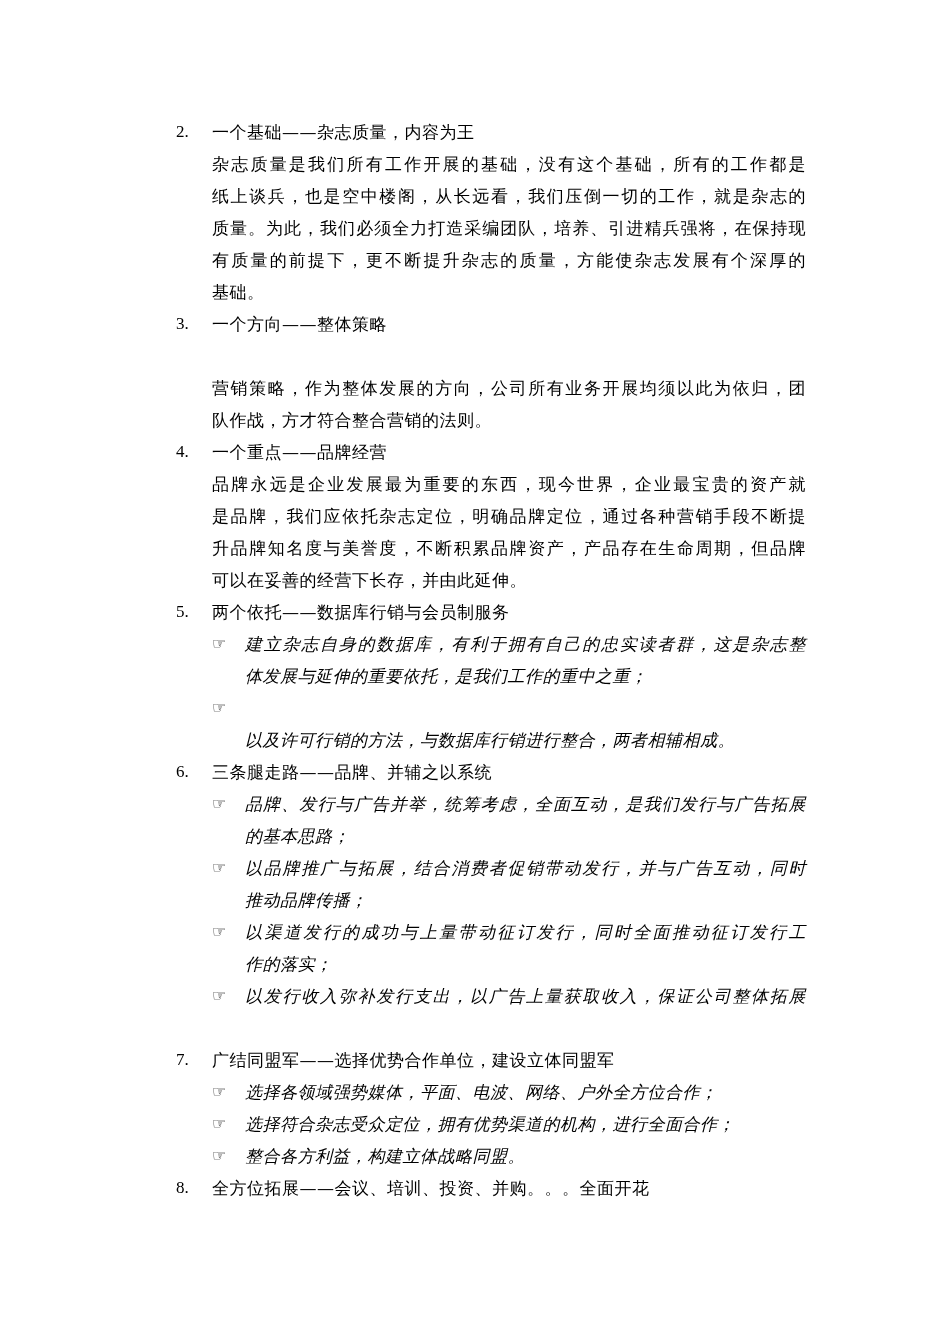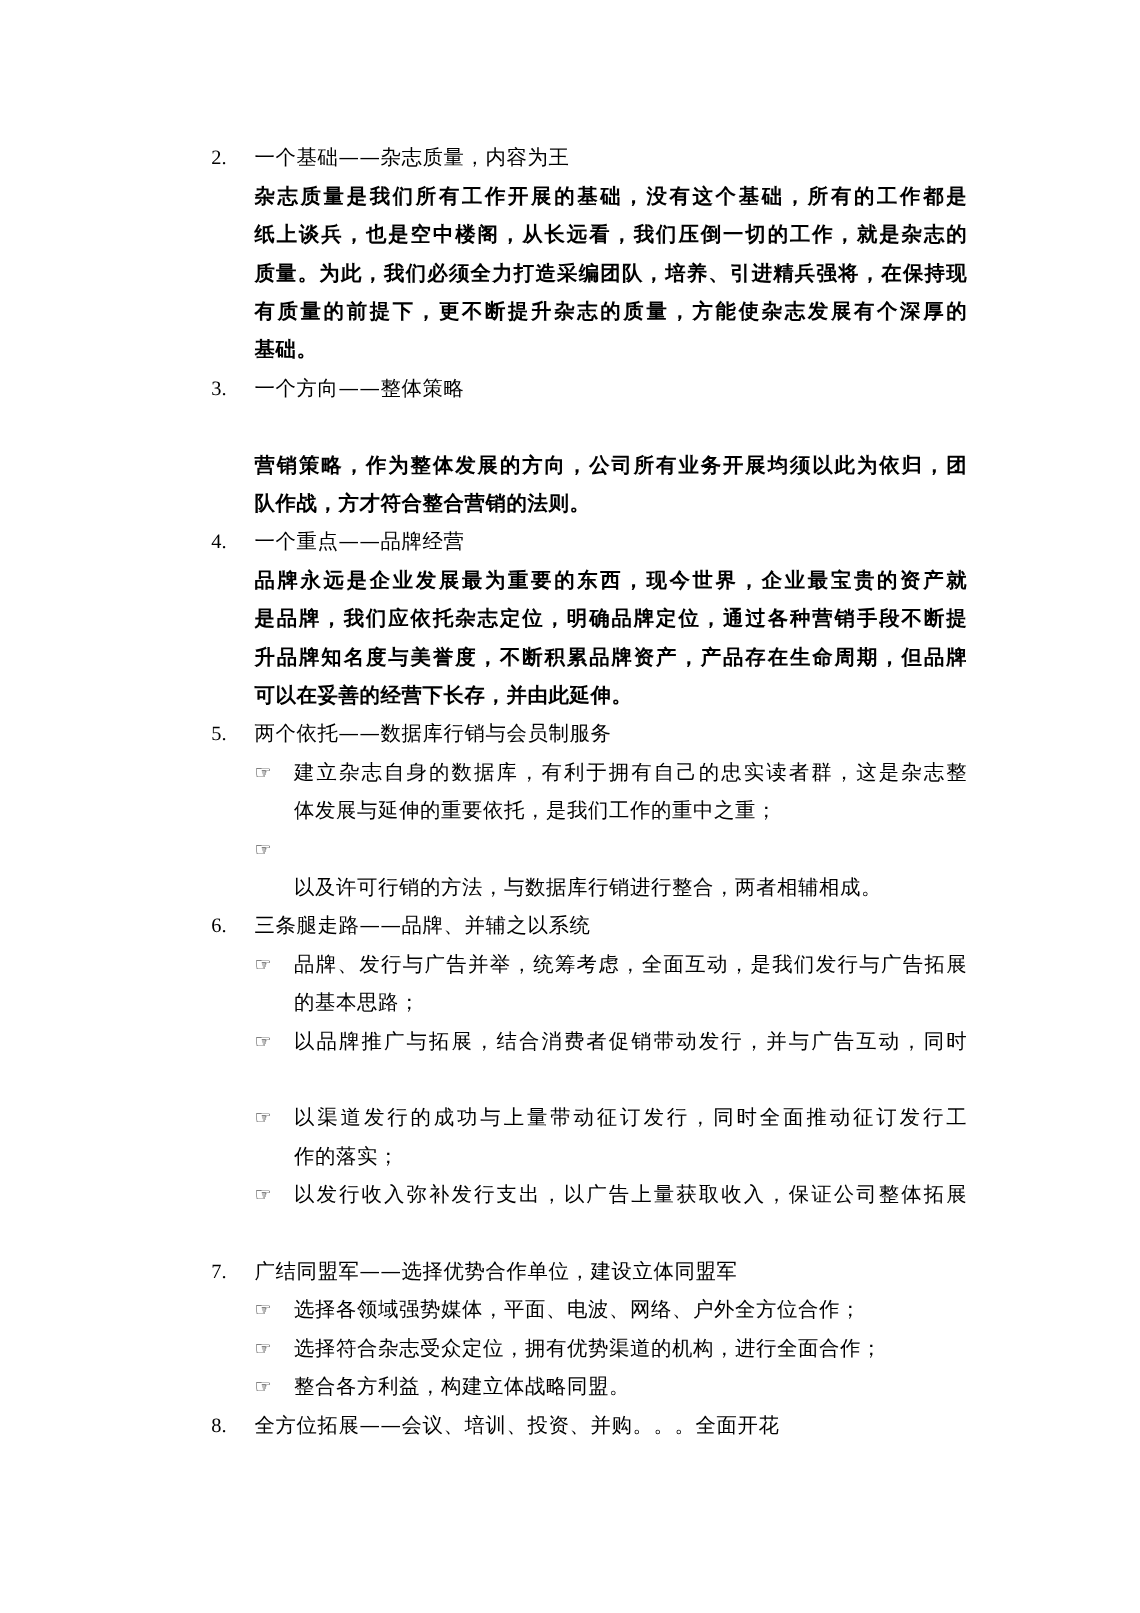--- a/index.html
+++ b/index.html
@@ -15,26 +15,26 @@
       line-height: 20px;
       white-space: nowrap;
       letter-spacing: 0.5px;
     }
     .num {
       position: absolute; left: 176px;
       font-family: "Liberation Serif", serif;
       font-size: 17px; line-height: 20px;
     }
     .head { left: 212px; }
-    .para { left: 212px; width: 594px; text-align: justify; text-align-last: justify; font-weight: bold; }
+    .para { left: 212px; width: 594px; text-align: justify; text-align-last: justify; }
     .para.last { text-align-last: left; }
     .bullet-icon {
       position: absolute; left: 212px; font-size: 16px; line-height: 20px;
     }
-    .btext { left: 245px; width: 561px; text-align: justify; text-align-last: justify; }
+    .btext { left: 245px; width: 561px; text-align: justify; text-align-last: justify; font-style: italic; }
     .btext.last { text-align-last: left; }
   </style>
 </head>
 <body>
 
 <div class="page">
 
   <span class="num" style="top:122px">2.</span>
   <span class="line head" style="top:122px">一个基础——杂志质量，内容为王</span>
   <div class="line para" style="top:154px">杂志质量是我们所有工作开展的基础，没有这个基础，所有的工作都是</div>
@@ -63,20 +63,21 @@
   <span class="bullet-icon" style="top:698px">☞</span>
   <div class="line btext last" style="top:730px">以及许可行销的方法，与数据库行销进行整合，两者相辅相成。</div>
 
   <span class="num" style="top:762px">6.</span>
   <span class="line head" style="top:762px">三条腿走路——品牌、并辅之以系统</span>
   <span class="bullet-icon" style="top:794px">☞</span>
   <div class="line btext" style="top:794px">品牌、发行与广告并举，统筹考虑，全面互动，是我们发行与广告拓展</div>
   <div class="line btext last" style="top:826px">的基本思路；</div>
   <span class="bullet-icon" style="top:858px">☞</span>
   <div class="line btext" style="top:858px">以品牌推广与拓展，结合消费者促销带动发行，并与广告互动，同时</div>
+  <div class="line btext last" style="top:890px">推动品牌传播；</div>
   <span class="bullet-icon" style="top:922px">☞</span>
   <div class="line btext" style="top:922px">以渠道发行的成功与上量带动征订发行，同时全面推动征订发行工</div>
   <div class="line btext last" style="top:954px">作的落实；</div>
   <span class="bullet-icon" style="top:986px">☞</span>
   <div class="line btext" style="top:986px">以发行收入弥补发行支出，以广告上量获取收入，保证公司整体拓展</div>
 
   <span class="num" style="top:1050px">7.</span>
   <span class="line head" style="top:1050px">广结同盟军——选择优势合作单位，建设立体同盟军</span>
   <span class="bullet-icon" style="top:1082px">☞</span>
   <div class="line btext last" style="top:1082px">选择各领域强势媒体，平面、电波、网络、户外全方位合作；</div>

